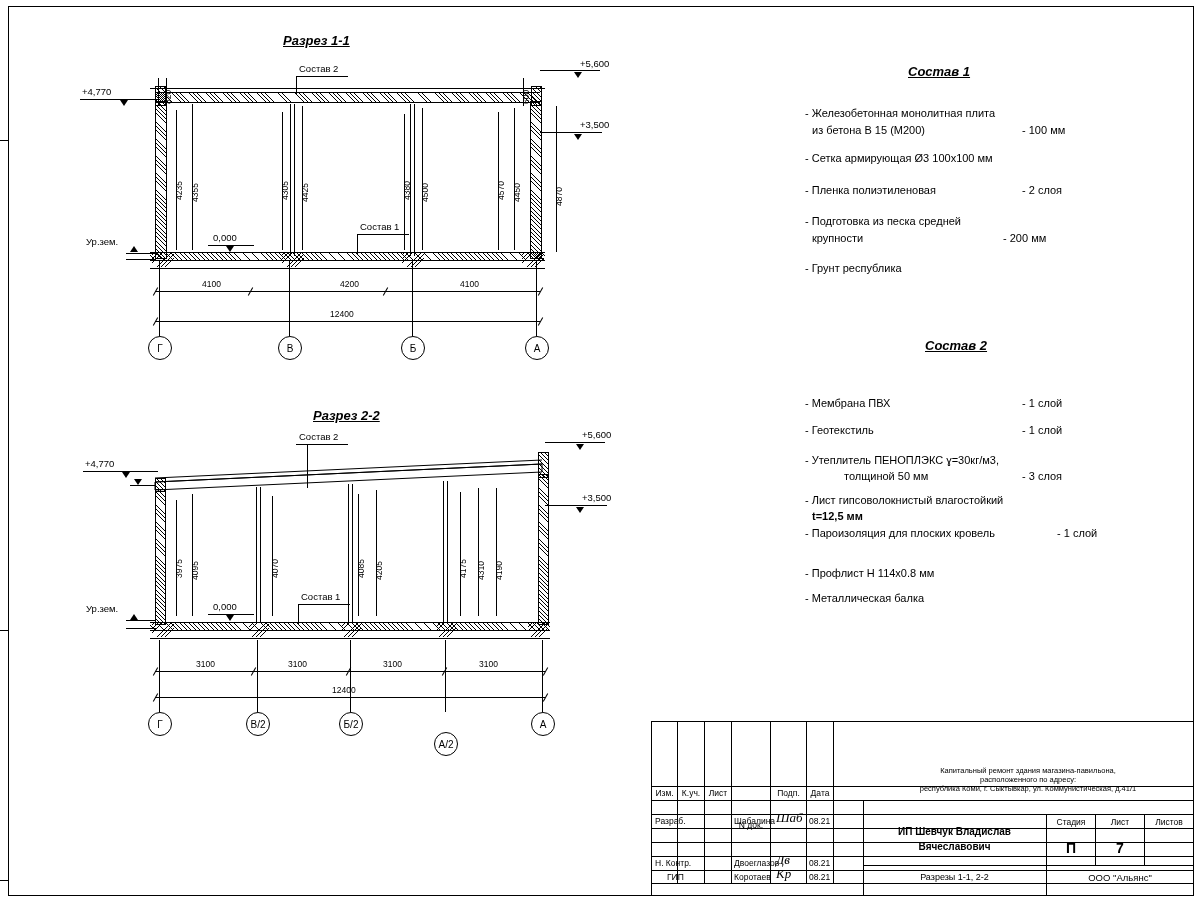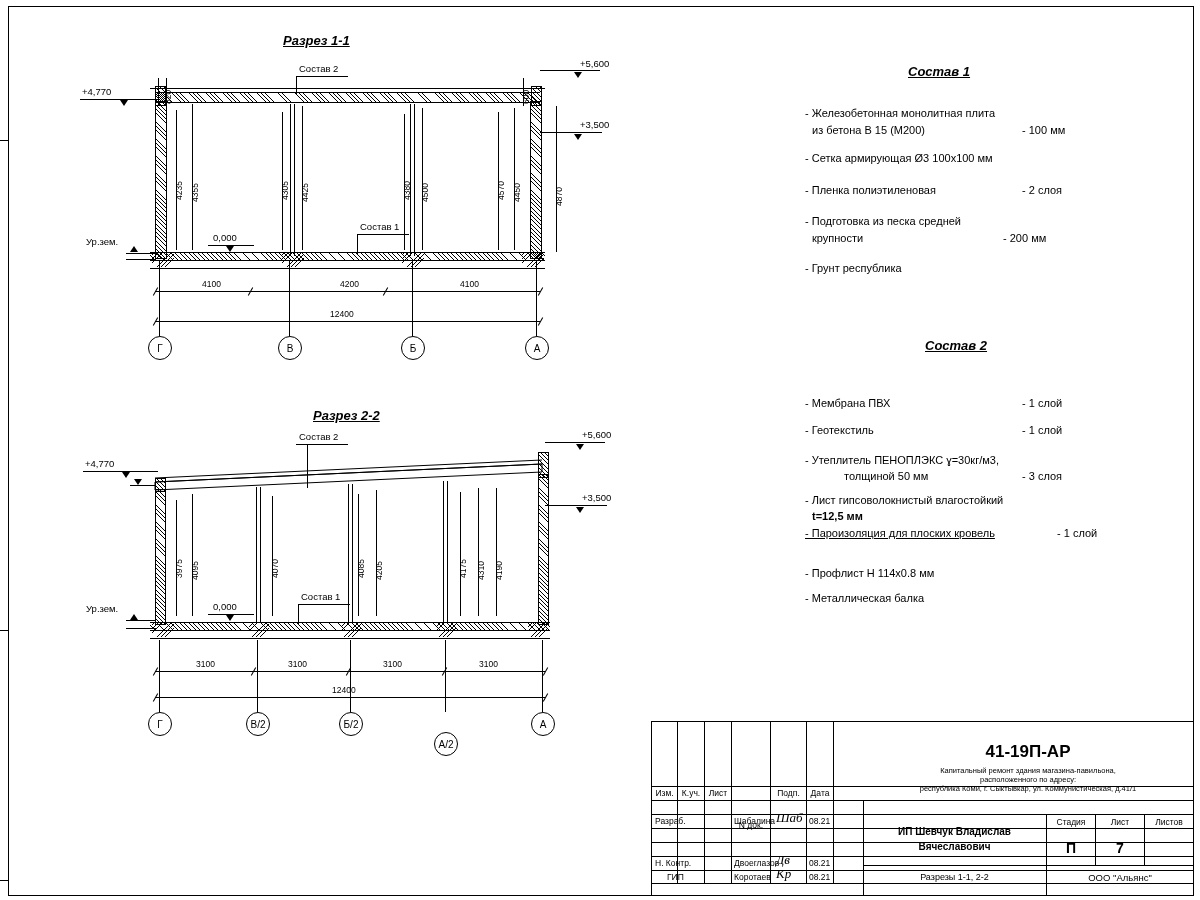--- a/index.html
+++ b/index.html
@@ -308,21 +308,21 @@
     <div class="t" style="left:805px;top:424px;">- Геотекстиль</div>
     <div class="t" style="left:1022px;top:424px;">- 1 слой</div>
 
     <div class="t" style="left:805px;top:454px;">- Утеплитель ПЕНОПЛЭКС ɣ=30кг/м3,</div>
     <div class="t" style="left:812px;top:470px;margin-left:32px;">толщиной 50 мм</div>
     <div class="t" style="left:1022px;top:470px;">- 3 слоя</div>
 
     <div class="t" style="left:805px;top:494px;">- Лист гипсоволокнистый влагостойкий</div>
     <div class="t b" style="left:812px;top:510px;">t=12,5 мм</div>
 
-    <div class="t" style="left:805px;top:527px;text-decoration:underline;">- Пароизоляция для плоских кровель</div>
+    <div class="t" style="left:805px;top:527px;">- Пароизоляция для плоских кровель</div>
     <div class="t" style="left:1057px;top:527px;">- 1 слой</div>
 
     <div class="t" style="left:805px;top:567px;">- Профлист Н 114х0.8 мм</div>
     <div class="t" style="left:805px;top:592px;">- Металлическая балка</div>
   </div>
 
   <div class="tb">
 
     <div class="tbline" style="left:0;top:64px;width:541px;height:1px;"></div>
     <div class="tbline" style="left:0;top:78px;width:541px;height:1px;"></div>
@@ -344,21 +344,20 @@
     <div class="tbline" style="left:0;top:78px;width:211px;height:1px;"></div>
     <div class="tbline" style="left:211px;top:92px;width:330px;height:1px;"></div>
     <div class="tbline" style="left:211px;top:143px;width:330px;height:1px;"></div>
     <div class="tbline" style="left:394px;top:92px;width:1px;height:81px;"></div>
     <div class="tbline" style="left:394px;top:106px;width:147px;height:1px;"></div>
     <div class="tbline" style="left:443px;top:92px;width:1px;height:51px;"></div>
     <div class="tbline" style="left:492px;top:92px;width:1px;height:51px;"></div>
     <div class="tbline" style="left:211px;top:161px;width:330px;height:1px;"></div>
     <div class="tbline" style="left:211px;top:173px;width:330px;height:1px;"></div>
 
-    <div class="tbtxt" style="left:211px;top:20px;width:330px;text-align:center;font-size:17px;font-weight:bold;">41-19П-АР</div>
 
     <div class="tbtxt" style="left:211px;top:44px;width:330px;text-align:center;font-size:7.5px;">Капитальный ремонт здания магазина-павильона,</div>
     <div class="tbtxt" style="left:211px;top:53px;width:330px;text-align:center;font-size:7.5px;">расположенного по адресу:</div>
     <div class="tbtxt" style="left:211px;top:62px;width:330px;text-align:center;font-size:7.5px;">республика Коми, г. Сыктывкар, ул. Коммунистическая, д.41/1</div>
 
     <div class="tbtxt c" style="left:0px;top:66px;width:25px;">Изм.</div>
     <div class="tbtxt c" style="left:26px;top:66px;width:26px;">К.уч.</div>
     <div class="tbtxt c" style="left:53px;top:66px;width:26px;">Лист</div>
     <div class="tbtxt c" style="left:80px;top:66px;width:38px;margin-top:32px;">N док.</div>
     <div class="tbtxt c" style="left:119px;top:66px;width:35px;">Подп.</div>

